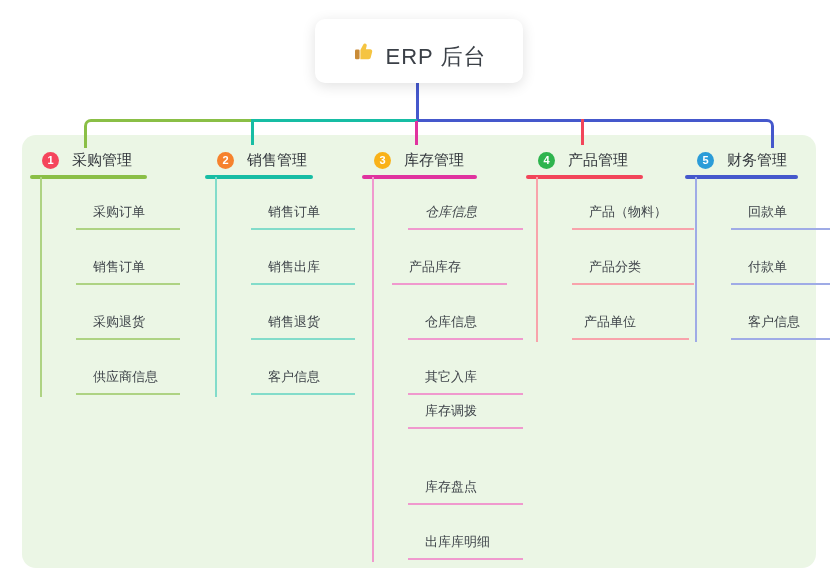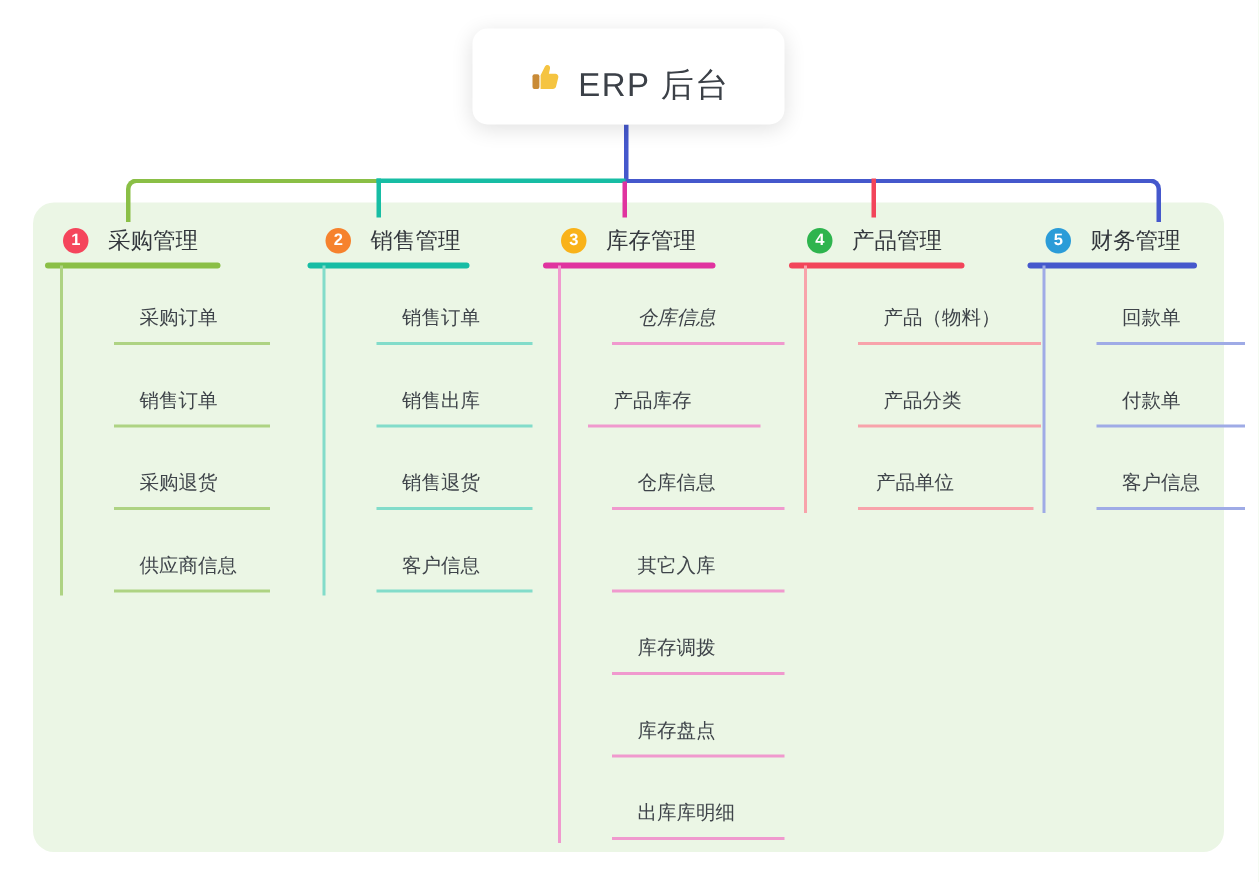--- a/index.html
+++ b/index.html
@@ -130,21 +130,21 @@
     </div>
     <div class="b-el child-node" style="left: 356px; top: 242px; width: 98px; border-bottom-color: rgb(240, 153, 206);">
       <span class="child-label">产品库存</span>
     </div>
     <div class="b-el child-node" style="left: 372px; top: 297px; width: 98px; border-bottom-color: rgb(240, 153, 206);">
       <span class="child-label">仓库信息</span>
     </div>
     <div class="b-el child-node" style="left: 372px; top: 352px; width: 98px; border-bottom-color: rgb(240, 153, 206);">
       <span class="child-label">其它入库</span>
     </div>
-    <div class="b-el child-node" style="left: 372px; top: 407px; width: 98px; border-bottom-color: rgb(240, 153, 206); font-family: Liberation Serif, serif;">
+    <div class="b-el child-node" style="left: 372px; top: 386px; width: 98px; border-bottom-color: rgb(240, 153, 206); font-family: Liberation Serif, serif;">
       <span class="child-label">库存调拨</span>
     </div>
     <div class="b-el child-node" style="left: 372px; top: 462px; width: 98px; border-bottom-color: rgb(240, 153, 206);">
       <span class="child-label">库存盘点</span>
     </div>
     <div class="b-el child-node" style="left: 372px; top: 517px; width: 98px; border-bottom-color: rgb(240, 153, 206);">
       <span class="child-label">出库库明细</span>
     </div>
     <div class="b-el branch-header" style="left: 526px; top: 146px; width: 117px; padding-left: 12px;">
       <div class="b-el badge" style="position: static; background: rgb(46, 180, 78);">4</div>

